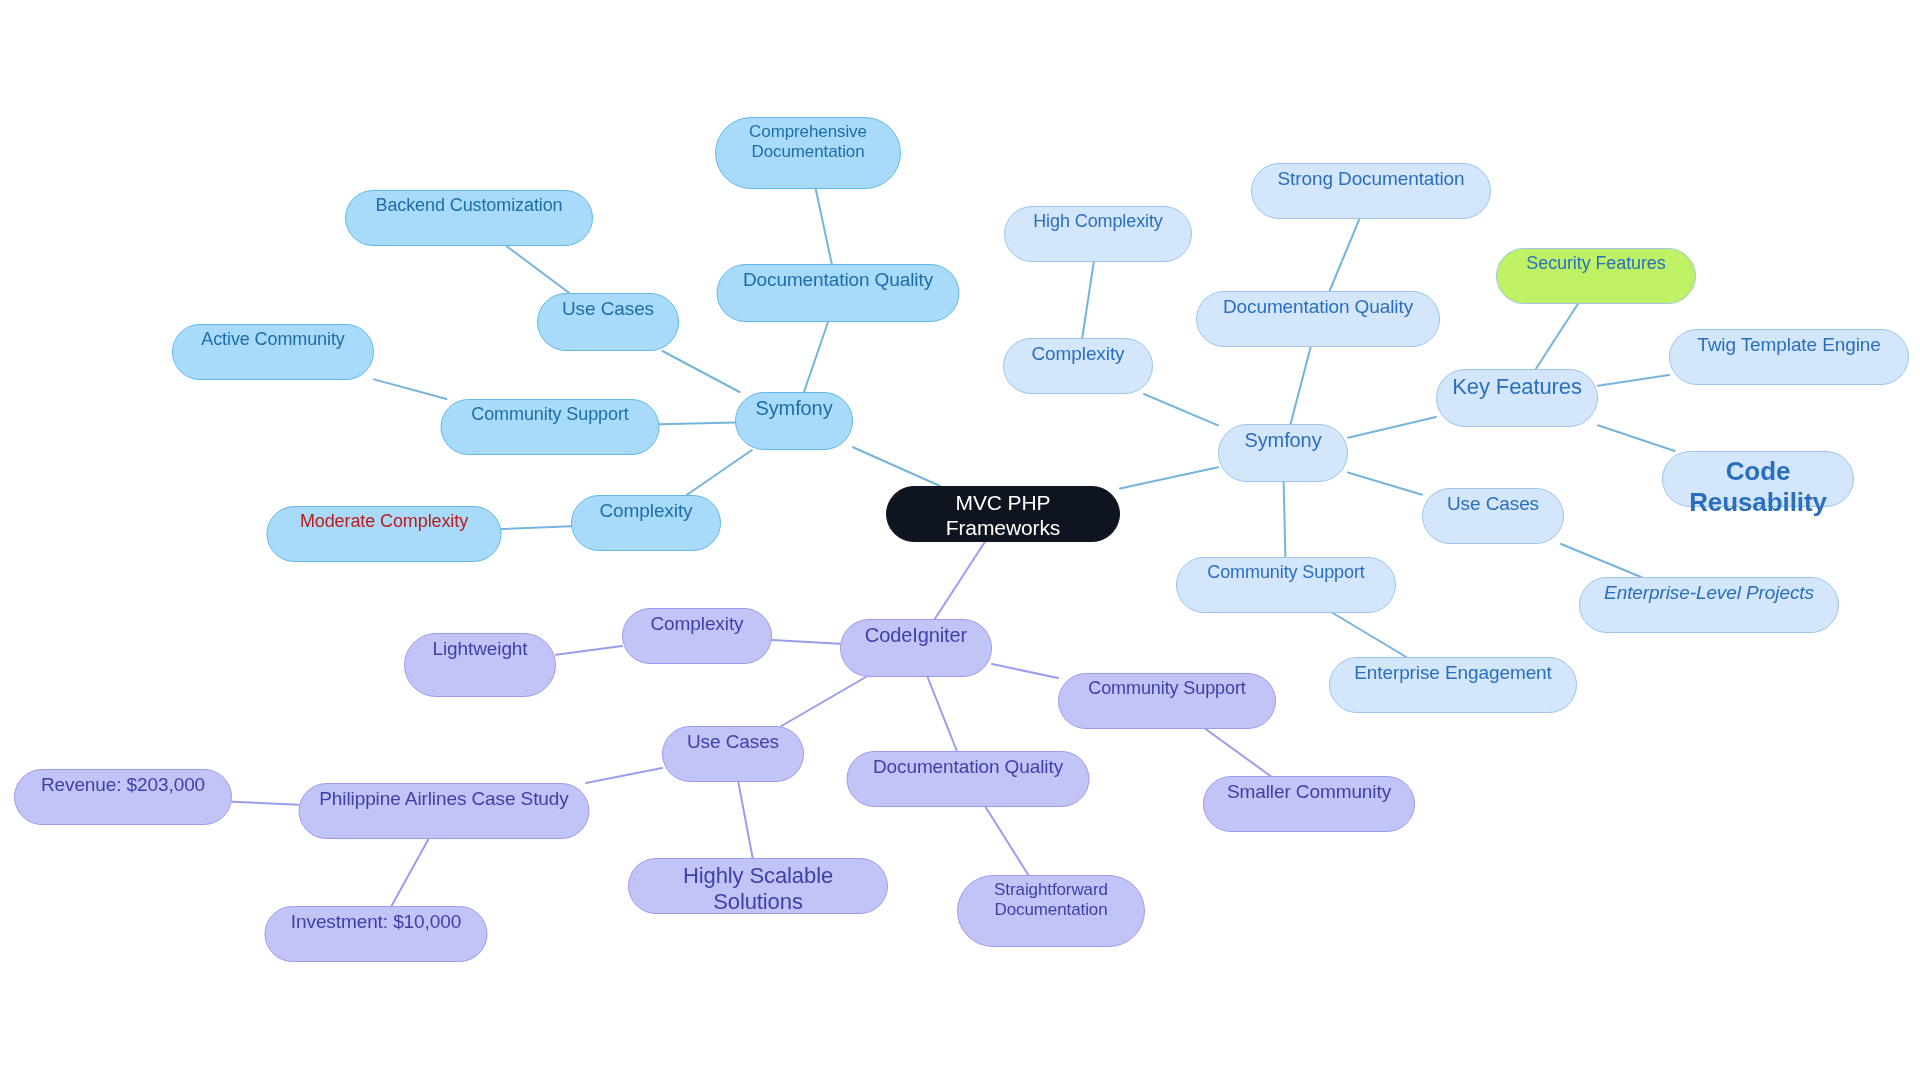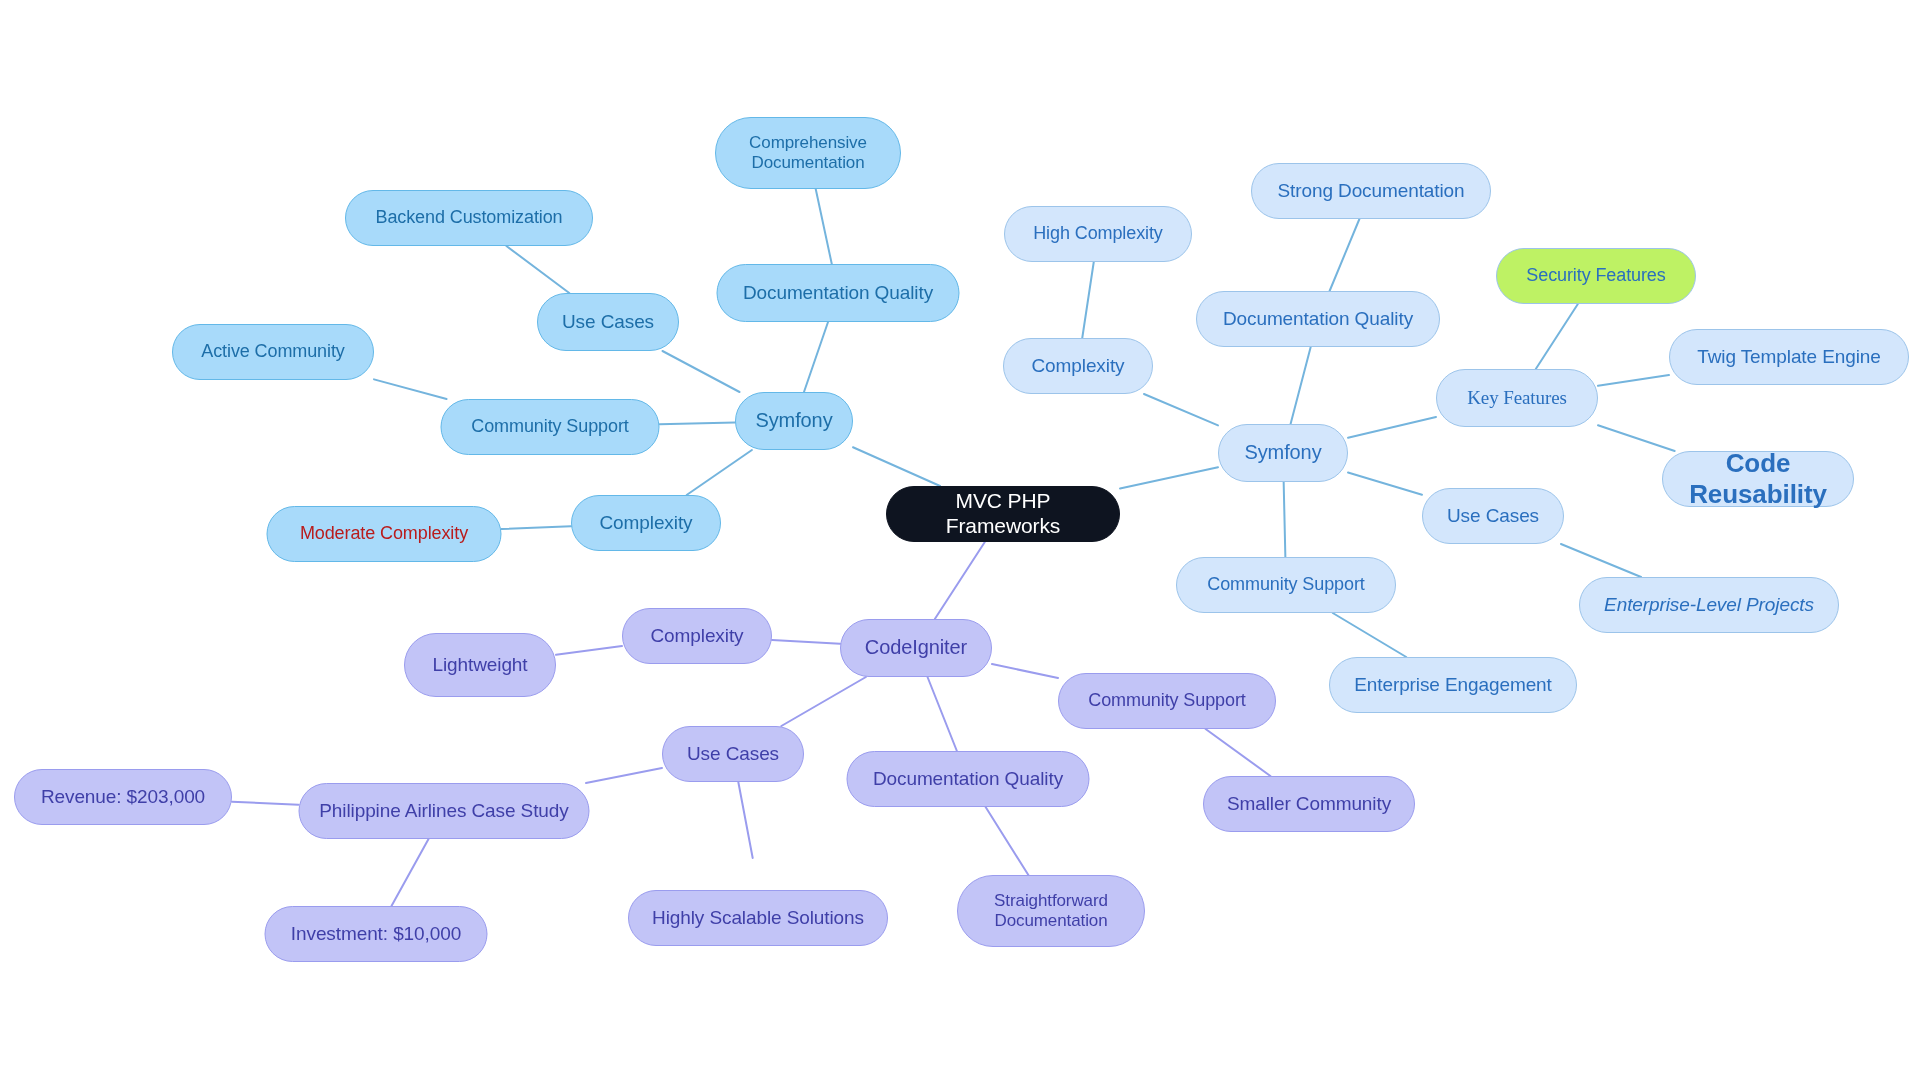--- a/index.html
+++ b/index.html
@@ -25,21 +25,21 @@
     left: 0;
     top: 0;
     width: 1920px;
     height: 1083px;
     pointer-events: none;
   }
   .node {
     position: absolute;
     box-sizing: border-box;
     display: flex;
-    align-items: center;
+    align-items: flex-start;
     justify-content: center;
     text-align: center;
     border-radius: 999px;
     border-style: solid;
     border-width: 1px;
     line-height: 1.18;
     white-space: pre-line;
     letter-spacing: -0.1px;
     padding: 4px 10px;
     transform: translate(-50%, -50%);
@@ -102,33 +102,33 @@
       <div class="node" style="left: 469px; top: 218px; width: 248px; height: 56px; background: rgb(168, 218, 250); border-color: rgb(99, 184, 232); color: rgb(29, 110, 168); font-size: 18px;"><span class="node-label">Backend Customization</span></div>
       <div class="node" style="left: 550px; top: 427px; width: 219px; height: 56px; background: rgb(168, 218, 250); border-color: rgb(99, 184, 232); color: rgb(29, 110, 168); font-size: 18px;"><span class="node-label">Community Support</span></div>
       <div class="node" style="left: 273px; top: 352px; width: 202px; height: 56px; background: rgb(168, 218, 250); border-color: rgb(99, 184, 232); color: rgb(29, 110, 168); font-size: 18px;"><span class="node-label">Active Community</span></div>
       <div class="node" style="left: 646px; top: 523px; width: 150px; height: 56px; background: rgb(168, 218, 250); border-color: rgb(99, 184, 232); color: rgb(29, 110, 168); font-size: 19px;"><span class="node-label">Complexity</span></div>
       <div class="node" style="left: 384px; top: 534px; width: 235px; height: 56px; background: rgb(168, 218, 250); border-color: rgb(99, 184, 232); color: #b91c1c; font-size: 18px;"><span class="node-label">Moderate Complexity</span></div>
       <div class="node" style="left: 1283px; top: 453px; width: 130px; height: 58px; background: rgb(211, 230, 252); border-color: rgb(156, 196, 234); color: rgb(42, 111, 190); font-size: 20px;"><span class="node-label">Symfony</span></div>
       <div class="node" style="left: 1078px; top: 366px; width: 150px; height: 56px; background: rgb(211, 230, 252); border-color: rgb(156, 196, 234); color: rgb(42, 111, 190); font-size: 19px;"><span class="node-label">Complexity</span></div>
       <div class="node" style="left: 1098px; top: 234px; width: 188px; height: 56px; background: rgb(211, 230, 252); border-color: rgb(156, 196, 234); color: rgb(42, 111, 190); font-size: 18px;"><span class="node-label">High Complexity</span></div>
       <div class="node" style="left: 1318px; top: 319px; width: 244px; height: 56px; background: rgb(211, 230, 252); border-color: rgb(156, 196, 234); color: rgb(42, 111, 190); font-size: 19px;"><span class="node-label">Documentation Quality</span></div>
       <div class="node" style="left: 1371px; top: 191px; width: 240px; height: 56px; background: rgb(211, 230, 252); border-color: rgb(156, 196, 234); color: rgb(42, 111, 190); font-size: 19px;"><span class="node-label">Strong Documentation</span></div>
-      <div class="node" style="left: 1517px; top: 398px; width: 162px; height: 58px; background: rgb(211, 230, 252); border-color: rgb(156, 196, 234); color: rgb(42, 111, 190); font-size: 19px; font-family: Liberation Serif, serif;"><span class="node-label">Key Features</span></div>
+      <div class="node" style="left: 1517px; top: 398px; width: 162px; height: 58px; background: rgb(211, 230, 252); border-color: rgb(156, 196, 234); color: rgb(42, 111, 190); font-size: 22px;"><span class="node-label">Key Features</span></div>
       <div class="node" style="left: 1596px; top: 276px; width: 200px; height: 56px; background: #bef264; border-color: rgb(156, 196, 234); color: rgb(42, 111, 190); font-size: 18px;"><span class="node-label">Security Features</span></div>
       <div class="node" style="left: 1789px; top: 357px; width: 240px; height: 56px; background: rgb(211, 230, 252); border-color: rgb(156, 196, 234); color: rgb(42, 111, 190); font-size: 19px;"><span class="node-label">Twig Template Engine</span></div>
       <div class="node" style="left: 1758px; top: 479px; width: 192px; height: 56px; background: rgb(211, 230, 252); border-color: rgb(156, 196, 234); color: rgb(42, 111, 190); font-size: 26px; font-weight: bold;"><span class="node-label">Code Reusability</span></div>
       <div class="node" style="left: 1493px; top: 516px; width: 142px; height: 56px; background: rgb(211, 230, 252); border-color: rgb(156, 196, 234); color: rgb(42, 111, 190); font-size: 19px;"><span class="node-label">Use Cases</span></div>
       <div class="node" style="left: 1709px; top: 605px; width: 260px; height: 56px; background: rgb(211, 230, 252); border-color: rgb(156, 196, 234); color: rgb(42, 111, 190); font-size: 19px; font-style: italic;"><span class="node-label">Enterprise-Level Projects</span></div>
       <div class="node" style="left: 1286px; top: 585px; width: 220px; height: 56px; background: rgb(211, 230, 252); border-color: rgb(156, 196, 234); color: rgb(42, 111, 190); font-size: 18px;"><span class="node-label">Community Support</span></div>
       <div class="node" style="left: 1453px; top: 685px; width: 248px; height: 56px; background: rgb(211, 230, 252); border-color: rgb(156, 196, 234); color: rgb(42, 111, 190); font-size: 19px;"><span class="node-label">Enterprise Engagement</span></div>
       <div class="node" style="left: 916px; top: 648px; width: 152px; height: 58px; background: rgb(194, 196, 247); border-color: rgb(154, 156, 238); color: rgb(63, 63, 168); font-size: 20px;"><span class="node-label">CodeIgniter</span></div>
       <div class="node" style="left: 697px; top: 636px; width: 150px; height: 56px; background: rgb(194, 196, 247); border-color: rgb(154, 156, 238); color: rgb(63, 63, 168); font-size: 19px;"><span class="node-label">Complexity</span></div>
       <div class="node" style="left: 480px; top: 665px; width: 152px; height: 64px; background: rgb(194, 196, 247); border-color: rgb(154, 156, 238); color: rgb(63, 63, 168); font-size: 19px;"><span class="node-label">Lightweight</span></div>
       <div class="node" style="left: 733px; top: 754px; width: 142px; height: 56px; background: rgb(194, 196, 247); border-color: rgb(154, 156, 238); color: rgb(63, 63, 168); font-size: 19px;"><span class="node-label">Use Cases</span></div>
-      <div class="node" style="left: 758px; top: 886px; width: 260px; height: 56px; background: rgb(194, 196, 247); border-color: rgb(154, 156, 238); color: rgb(63, 63, 168); font-size: 19px; margin-top: 32px;"><span class="node-label">Highly Scalable Solutions</span></div>
+      <div class="node" style="left: 758px; top: 886px; width: 260px; height: 56px; background: rgb(194, 196, 247); border-color: rgb(154, 156, 238); color: rgb(63, 63, 168); font-size: 22px;"><span class="node-label">Highly Scalable Solutions</span></div>
       <div class="node" style="left: 444px; top: 811px; width: 291px; height: 56px; background: rgb(194, 196, 247); border-color: rgb(154, 156, 238); color: rgb(63, 63, 168); font-size: 19px;"><span class="node-label">Philippine Airlines Case Study</span></div>
       <div class="node" style="left: 123px; top: 797px; width: 218px; height: 56px; background: rgb(194, 196, 247); border-color: rgb(154, 156, 238); color: rgb(63, 63, 168); font-size: 19px;"><span class="node-label">Revenue: $203,000</span></div>
       <div class="node" style="left: 376px; top: 934px; width: 223px; height: 56px; background: rgb(194, 196, 247); border-color: rgb(154, 156, 238); color: rgb(63, 63, 168); font-size: 19px;"><span class="node-label">Investment: $10,000</span></div>
       <div class="node" style="left: 968px; top: 779px; width: 243px; height: 56px; background: rgb(194, 196, 247); border-color: rgb(154, 156, 238); color: rgb(63, 63, 168); font-size: 19px;"><span class="node-label">Documentation Quality</span></div>
       <div class="node" style="left: 1051px; top: 911px; width: 188px; height: 72px; background: rgb(194, 196, 247); border-color: rgb(154, 156, 238); color: rgb(63, 63, 168); font-size: 17px;"><span class="node-label">Straightforward
 Documentation</span></div>
       <div class="node" style="left: 1167px; top: 701px; width: 218px; height: 56px; background: rgb(194, 196, 247); border-color: rgb(154, 156, 238); color: rgb(63, 63, 168); font-size: 18px;"><span class="node-label">Community Support</span></div>
       <div class="node" style="left: 1309px; top: 804px; width: 212px; height: 56px; background: rgb(194, 196, 247); border-color: rgb(154, 156, 238); color: rgb(63, 63, 168); font-size: 19px;"><span class="node-label">Smaller Community</span></div>
     </div>
 </div>

